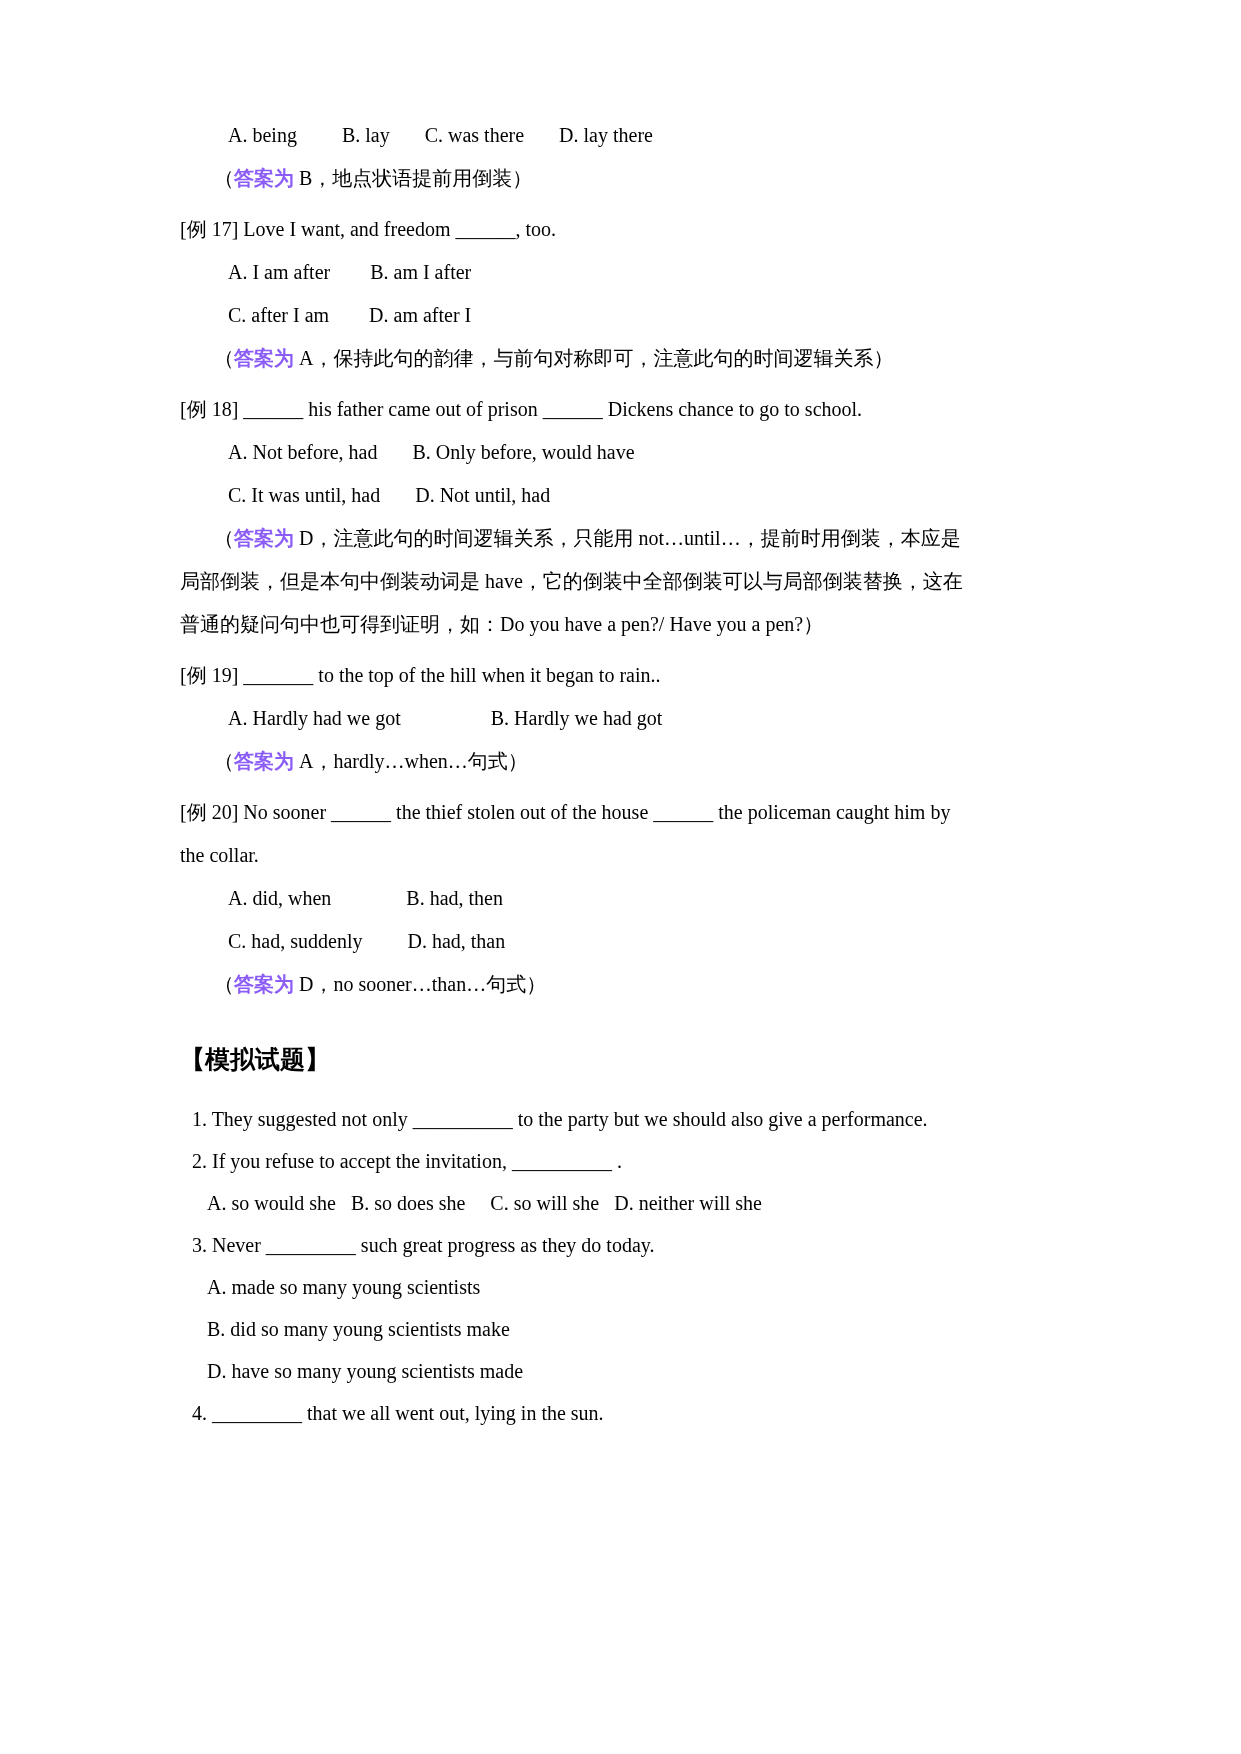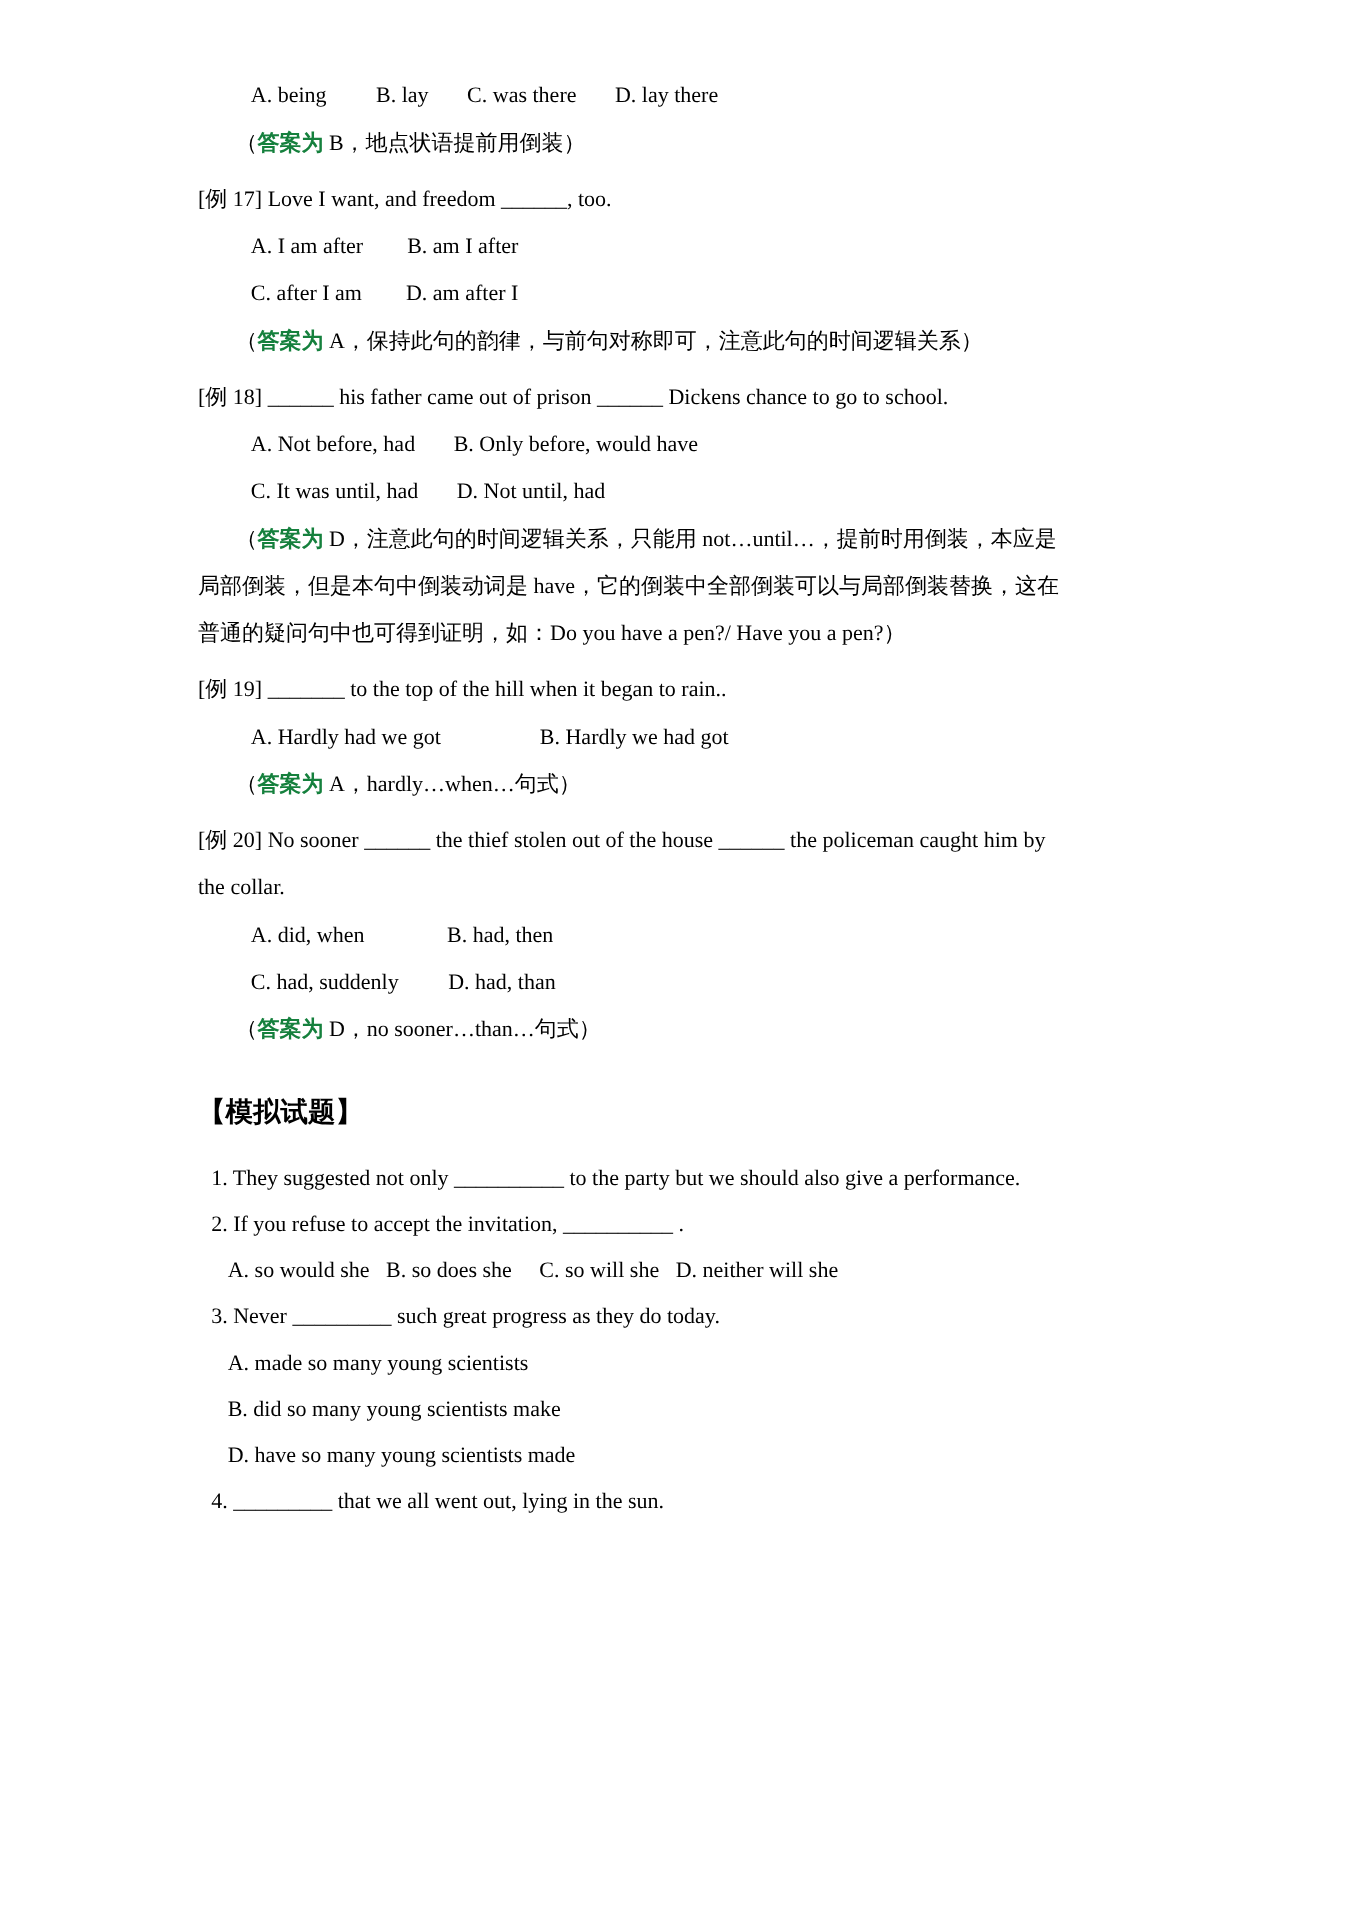--- a/index.html
+++ b/index.html
@@ -2,21 +2,21 @@
 <html><head>
 <meta charset="utf-8">
 <style>
   html, body { margin: 0; padding: 0; background: #ffffff; }
   .page {
     position: relative;
     width: 1240px;
     height: 1754px;
     background: #ffffff;
     box-sizing: border-box;
-    padding: 66px 40px 0 180px;
+    padding: 114px 40px 0 180px;
     font-family: "Liberation Serif", "DejaVu Serif", serif;
     font-size: 20px;
     color: #000000;
     overflow: hidden;
   }
   .line {
     white-space: pre;
     line-height: 43px;
     height: 43px;
   }
@@ -27,21 +27,21 @@
   .line.q    { padding-left: 12px; }        
   .line.qopt { padding-left: 27px; }        
   .line.heading {
     font-weight: bold;
     font-size: 25px;
     line-height: 48px;
     height: 48px;
     margin-top: 30px;
     margin-bottom: 14px;
   }
-  .red { color: #15803d; font-weight: bold; }
+  .red { color: #8b5cf6; font-weight: bold; }
 </style>
 </head>
 <body>
 
 <div class="page">
   <div id="doc-body">
       <div class="line opt"><span>A. being         B. lay       C. was there       D. lay there</span></div>
       <div class="line ans"><span>（</span><span class="red">答案为</span><span> B，地点状语提前用倒装）</span></div>
       <div class="line ex"><span>[例 17] Love I want, and freedom ______, too.</span></div>
       <div class="line opt"><span>A. I am after        B. am I after</span></div>

